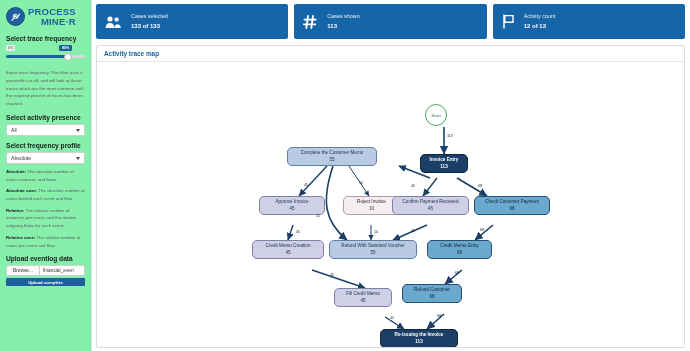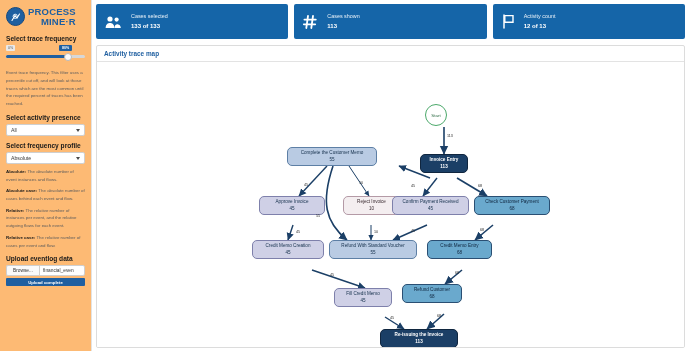--- a/index.html
+++ b/index.html
@@ -9,21 +9,21 @@
     background: #ffffff;
     font-family: "Liberation Sans", sans-serif;
     overflow: hidden;
     position: relative;
   }
   .app { display:flex; width:690px; height:351px; }
 
   
   .sidebar {
     width: 92px; height: 351px;
-    background: #fdba74;
+    background: #86efac;
     padding: 4px 5px 0 5px;
     border-right: 1px solid #e3e3e3;
     position: relative;
     overflow: hidden;
   }
   .brand { display:flex; align-items:center; gap:3px; margin: 3px 0 9px 1px; }
   .brand-logo {
     width:19px; height:19px; border-radius:50%;
     background:#1f5fa0; flex:0 0 auto;
     position:relative;

